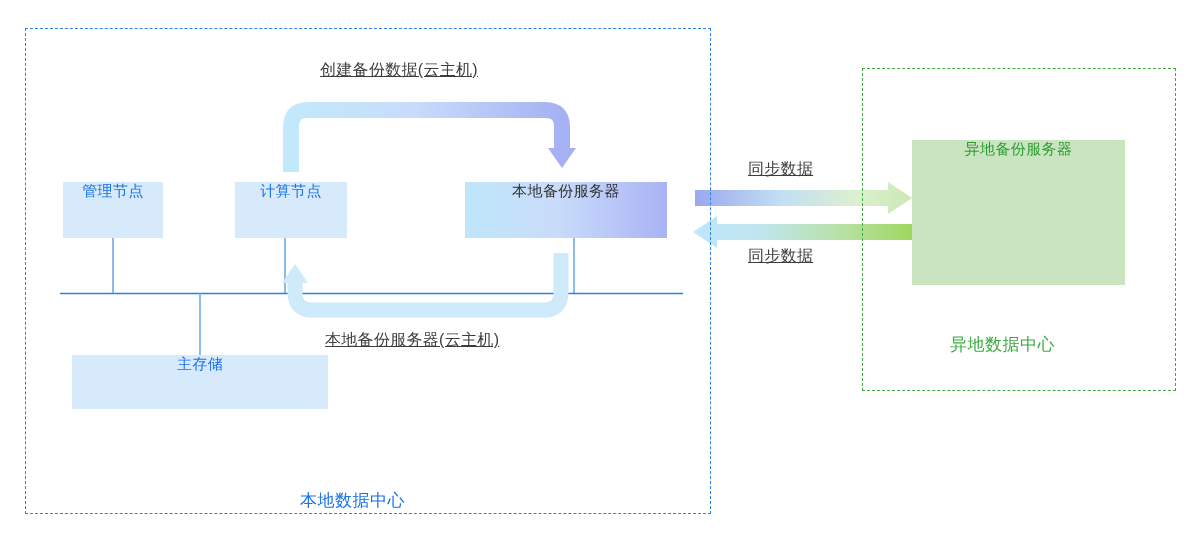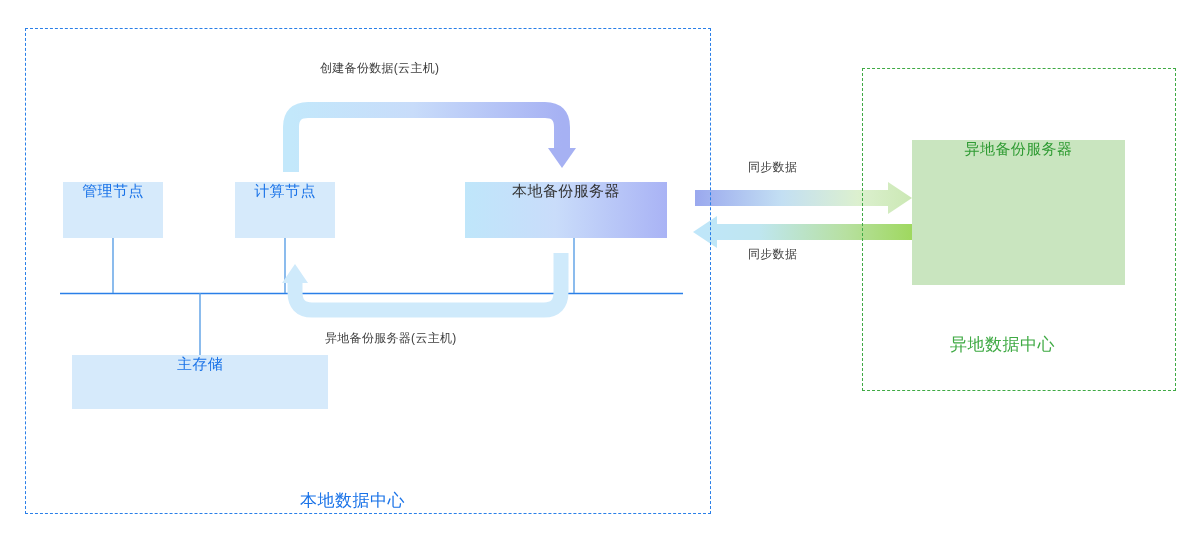--- a/index.html
+++ b/index.html
@@ -82,21 +82,21 @@
     left: 63px;
     top: 182px;
     width: 100px;
     height: 56px;
     background: #d6eafb;
     color: #1a73e8;
   }
   .node.compute {
     left: 235px;
     top: 182px;
-    width: 100px;
+    width: 112px;
     height: 56px;
     background: #d6eafb;
     color: #1a73e8;
   }
   .node.local-backup {
     left: 465px;
     top: 182px;
     width: 202px;
     height: 56px;
     background: linear-gradient(to right, #bfe6fa 0%, #c9dcfa 45%, #a9b3f5 100%);
@@ -115,24 +115,25 @@
     top: 140px;
     width: 213px;
     height: 145px;
     background: #c9e5bf;
     color: #2f9b33;
   }
 
   
   .flow-label {
     position: absolute;
-    font-size: 12px;
+    font-size: 16px;
     color: #3d3d3d;
     white-space: nowrap;
     letter-spacing: 0.3px;
+    text-decoration: underline;
   }
   .flow-label.create-backup { left: 320px; top: 60px; }
   .flow-label.restore-backup { left: 325px; top: 330px; }
   .flow-label.sync-top { left: 748px; top: 159px; }
   .flow-label.sync-bottom { left: 748px; top: 246px; }
 </style>
 </head>
 <body>
 
 <div id="diagram">
@@ -198,21 +199,21 @@
   <div class="node primary-storage">
     <span>主存储</span>
   </div>
 
   <div class="node remote-backup">
     <span>异地备份服务器</span>
   </div>
 
   <div class="flow-label create-backup">创建备份数据(云主机)</div>
 
-  <div class="flow-label restore-backup">异地备份服务器(云主机)</div>
+  <div class="flow-label restore-backup">本地备份服务器(云主机)</div>
 
   <div class="flow-label sync-top">同步数据</div>
 
   <div class="flow-label sync-bottom">同步数据</div>
 
   <div class="zone-caption local-caption">本地数据中心</div>
 
   <div class="zone-caption remote-caption">异地数据中心</div>
 
 </div>

